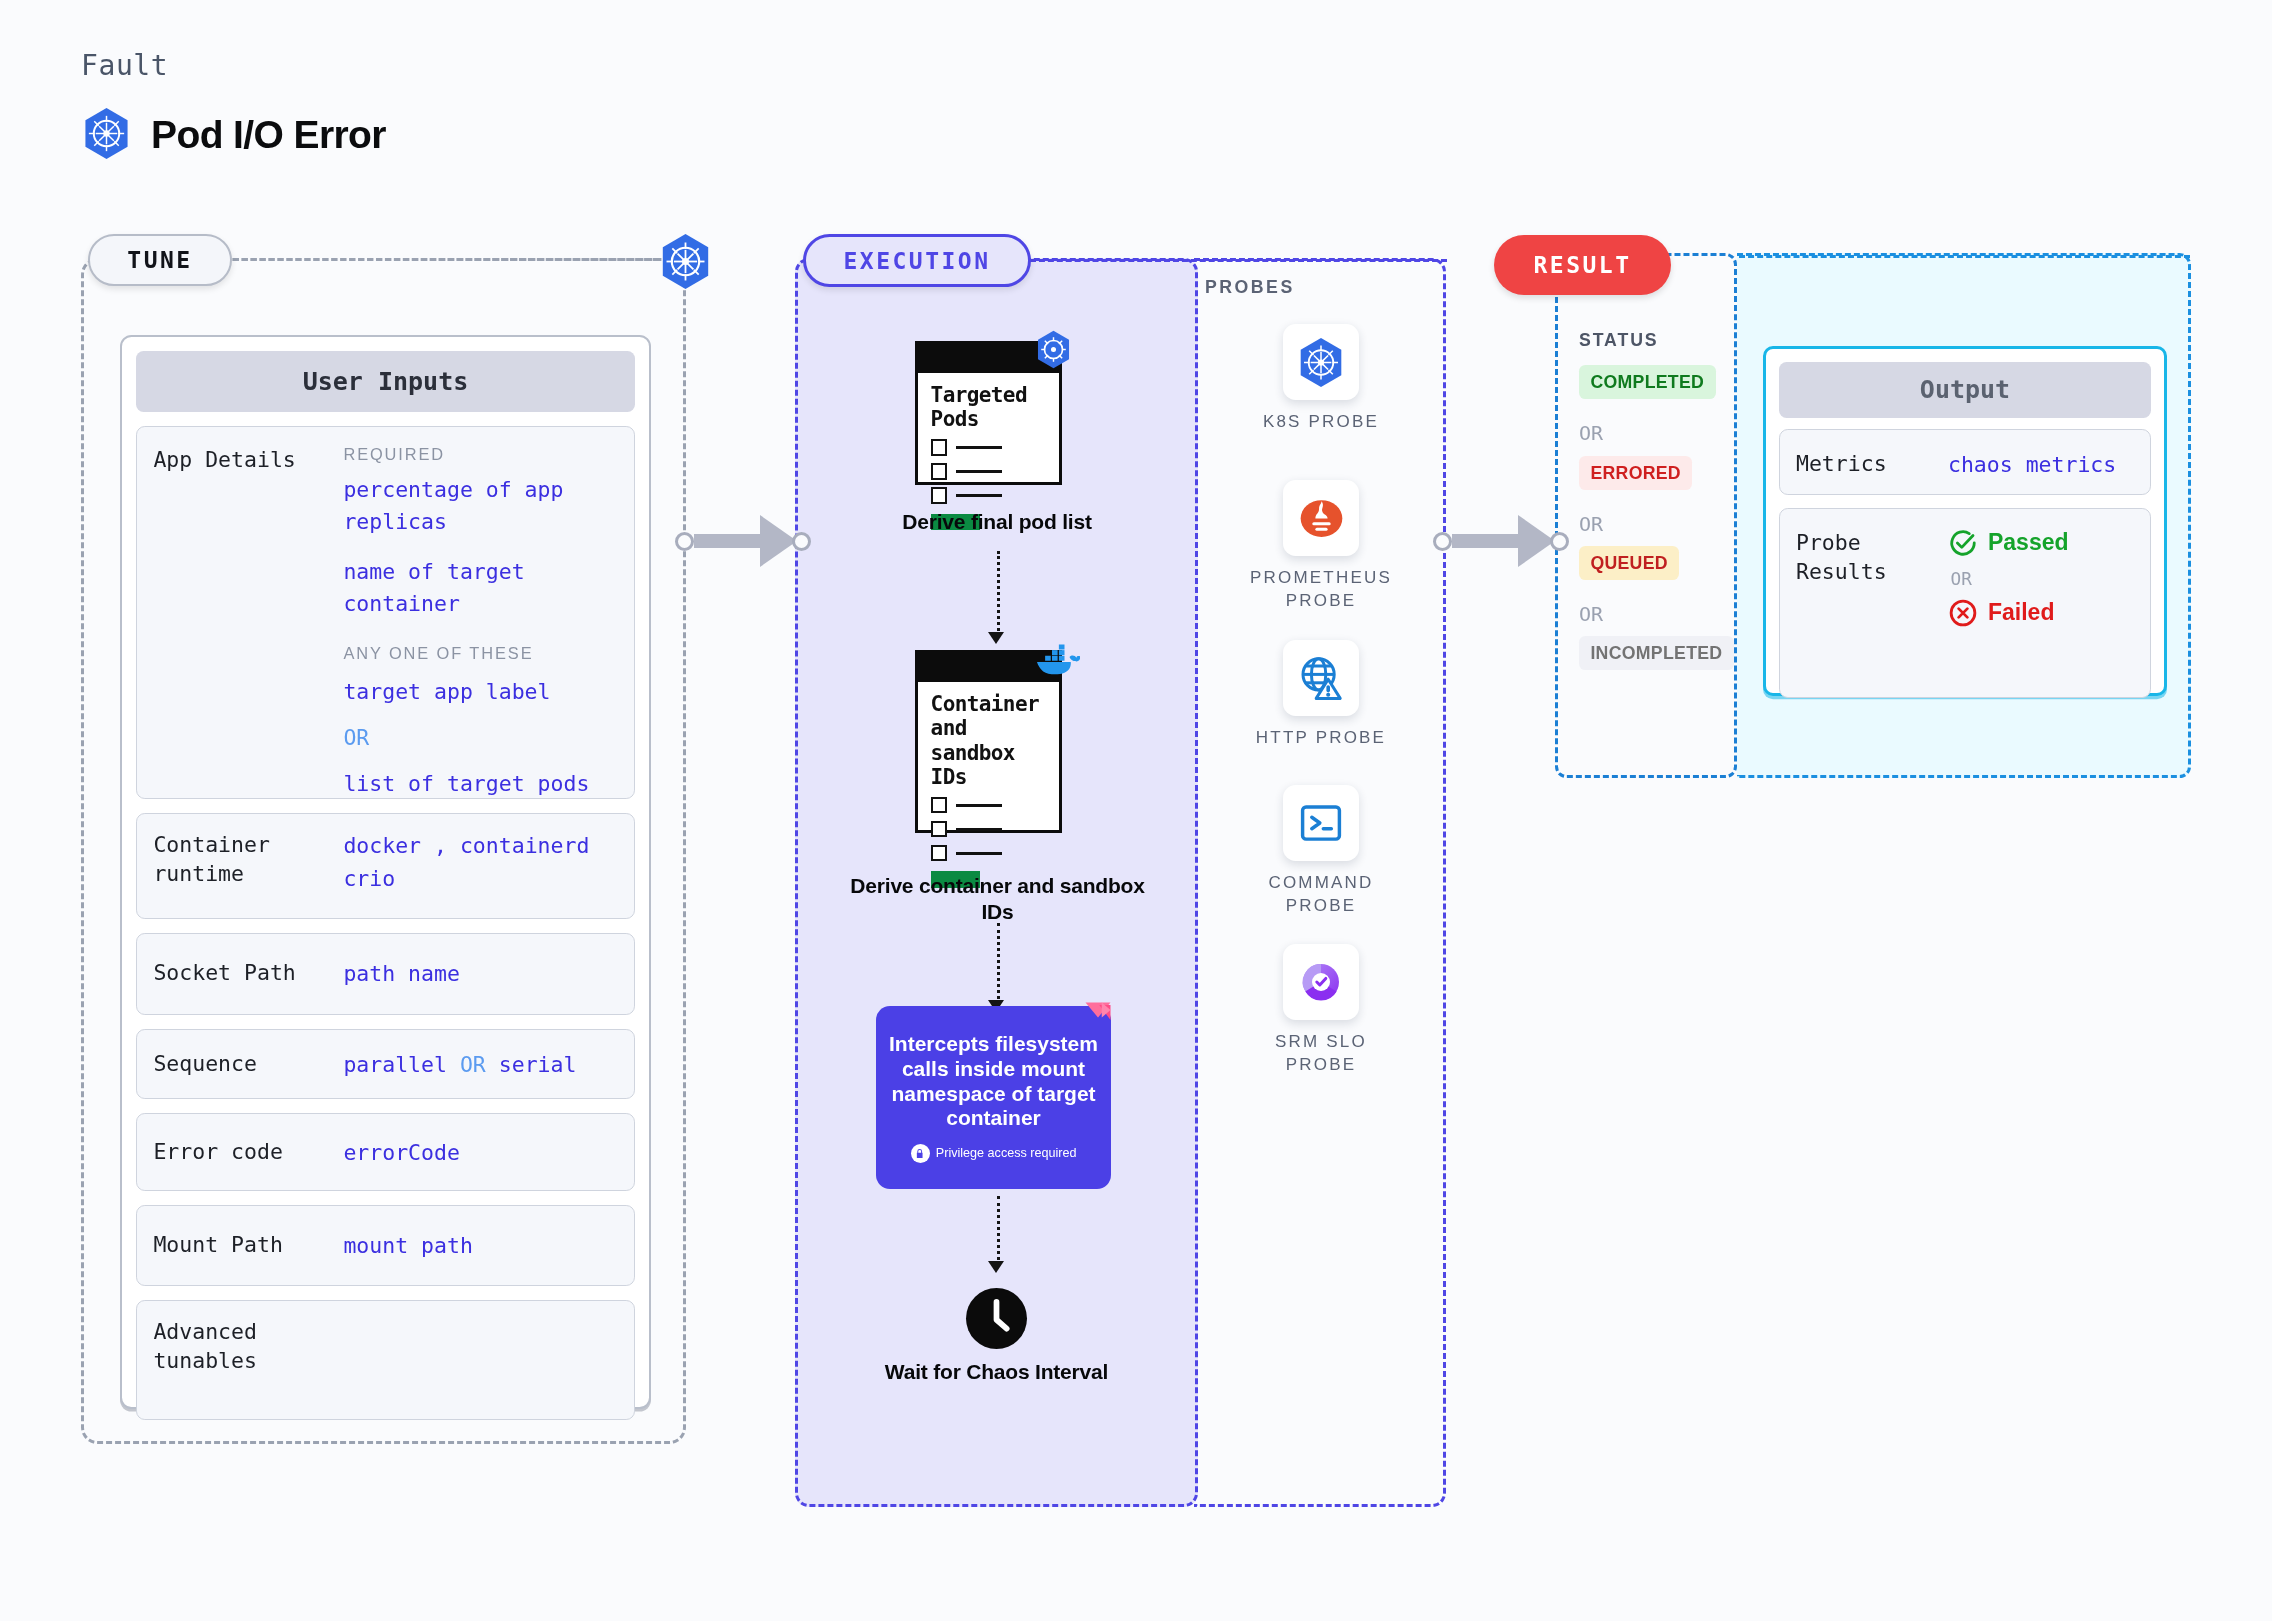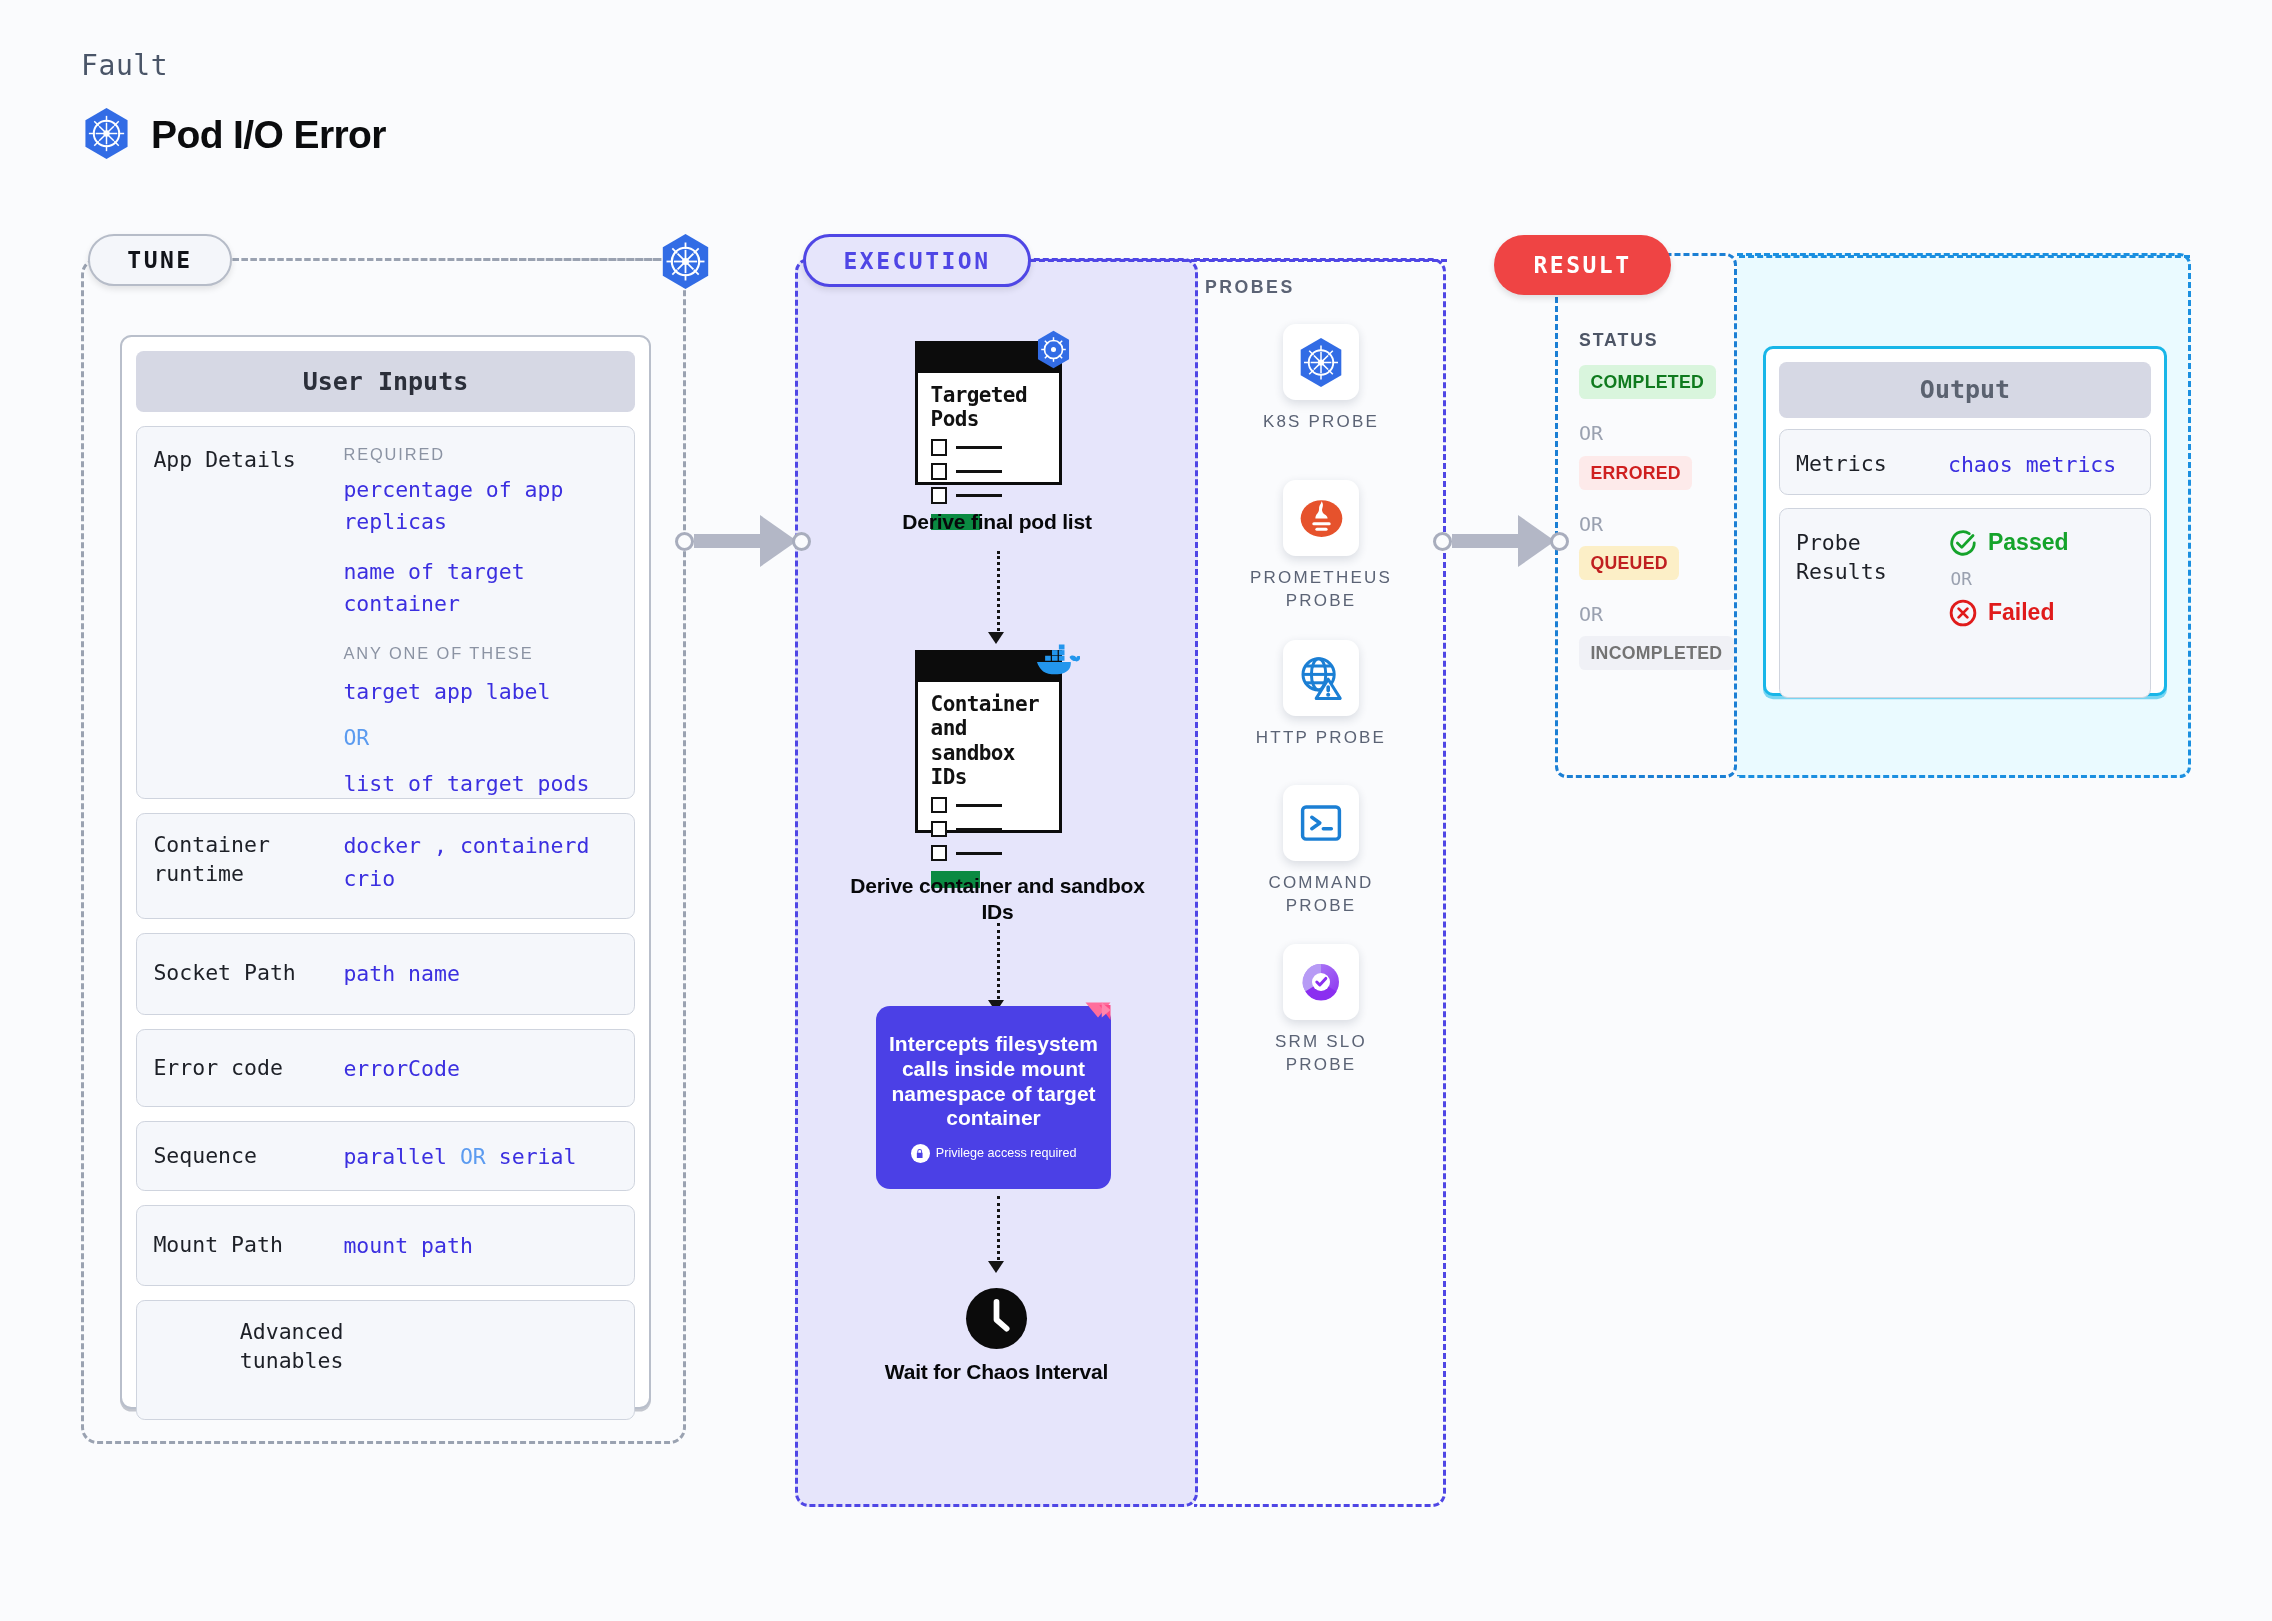--- a/index.html
+++ b/index.html
@@ -322,40 +322,40 @@
         </div>
         <div class="row-val">crio</div>
       </div>
     </div>
 
     <div class="row-box" style="height:82px;margin-top:14px;padding:24px 16.4px;">
       <div style="width:190px;flex:none;" class="row-label">Socket Path</div>
       <div class="row-val" style="flex:1;">path name</div>
     </div>
 
-    <div class="row-box" style="height:78px;margin-top:14px;padding:23px 16.4px;">
-      <div style="width:190px;flex:none;" class="row-label">Error code</div>
-      <div class="row-val" style="flex:1;">errorCode</div>
-    </div>
-
     <div class="row-box" style="height:70px;margin-top:14px;padding:19px 16.4px;">
       <div style="width:190px;flex:none;" class="row-label">Sequence</div>
       <div class="row-val" style="flex:1;">
         <span>parallel</span>
         <span class="or-ltblue">OR</span>
         <span>serial</span>
       </div>
     </div>
 
+    <div class="row-box" style="height:78px;margin-top:14px;padding:23px 16.4px;">
+      <div style="width:190px;flex:none;" class="row-label">Error code</div>
+      <div class="row-val" style="flex:1;">errorCode</div>
+    </div>
+
     <div class="row-box" style="height:81px;margin-top:14px;padding:24px 16.4px;">
       <div style="width:190px;flex:none;" class="row-label">Mount Path</div>
       <div class="row-val" style="flex:1;">mount path</div>
     </div>
 
-    <div class="row-box" style="height:120px;margin-top:14px;padding:16.4px;text-align:right;">
+    <div class="row-box" style="height:120px;margin-top:14px;padding:16.4px;">
       <div style="width:190px;flex:none;" class="row-label">Advanced tunables</div>
     </div>
   </div>
 
   <div class="doc" style="left:915px;top:341px;width:147px;height:144px;">
     <div class="doc-top"></div>
     <div class="doc-body">
       <div class="doc-title">Targeted</div>
       <div class="doc-title">Pods</div>
       <div class="chk-row">

